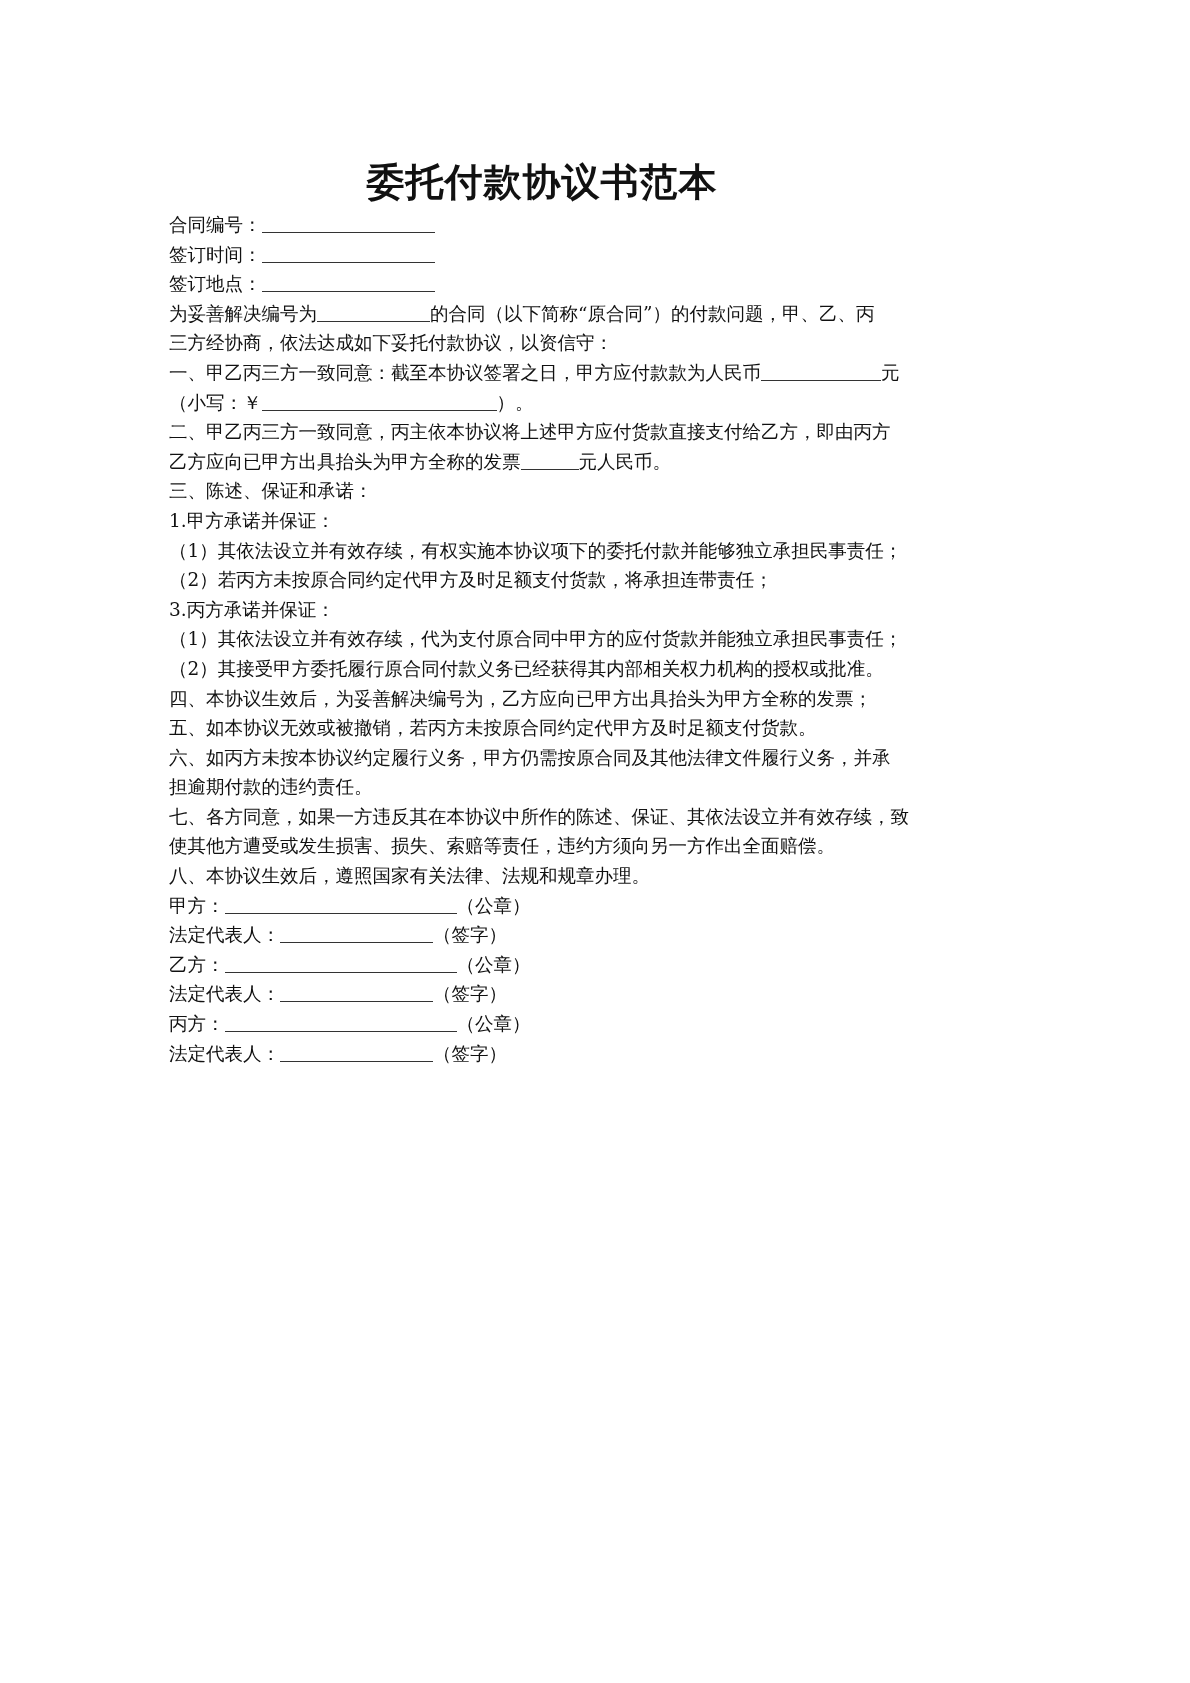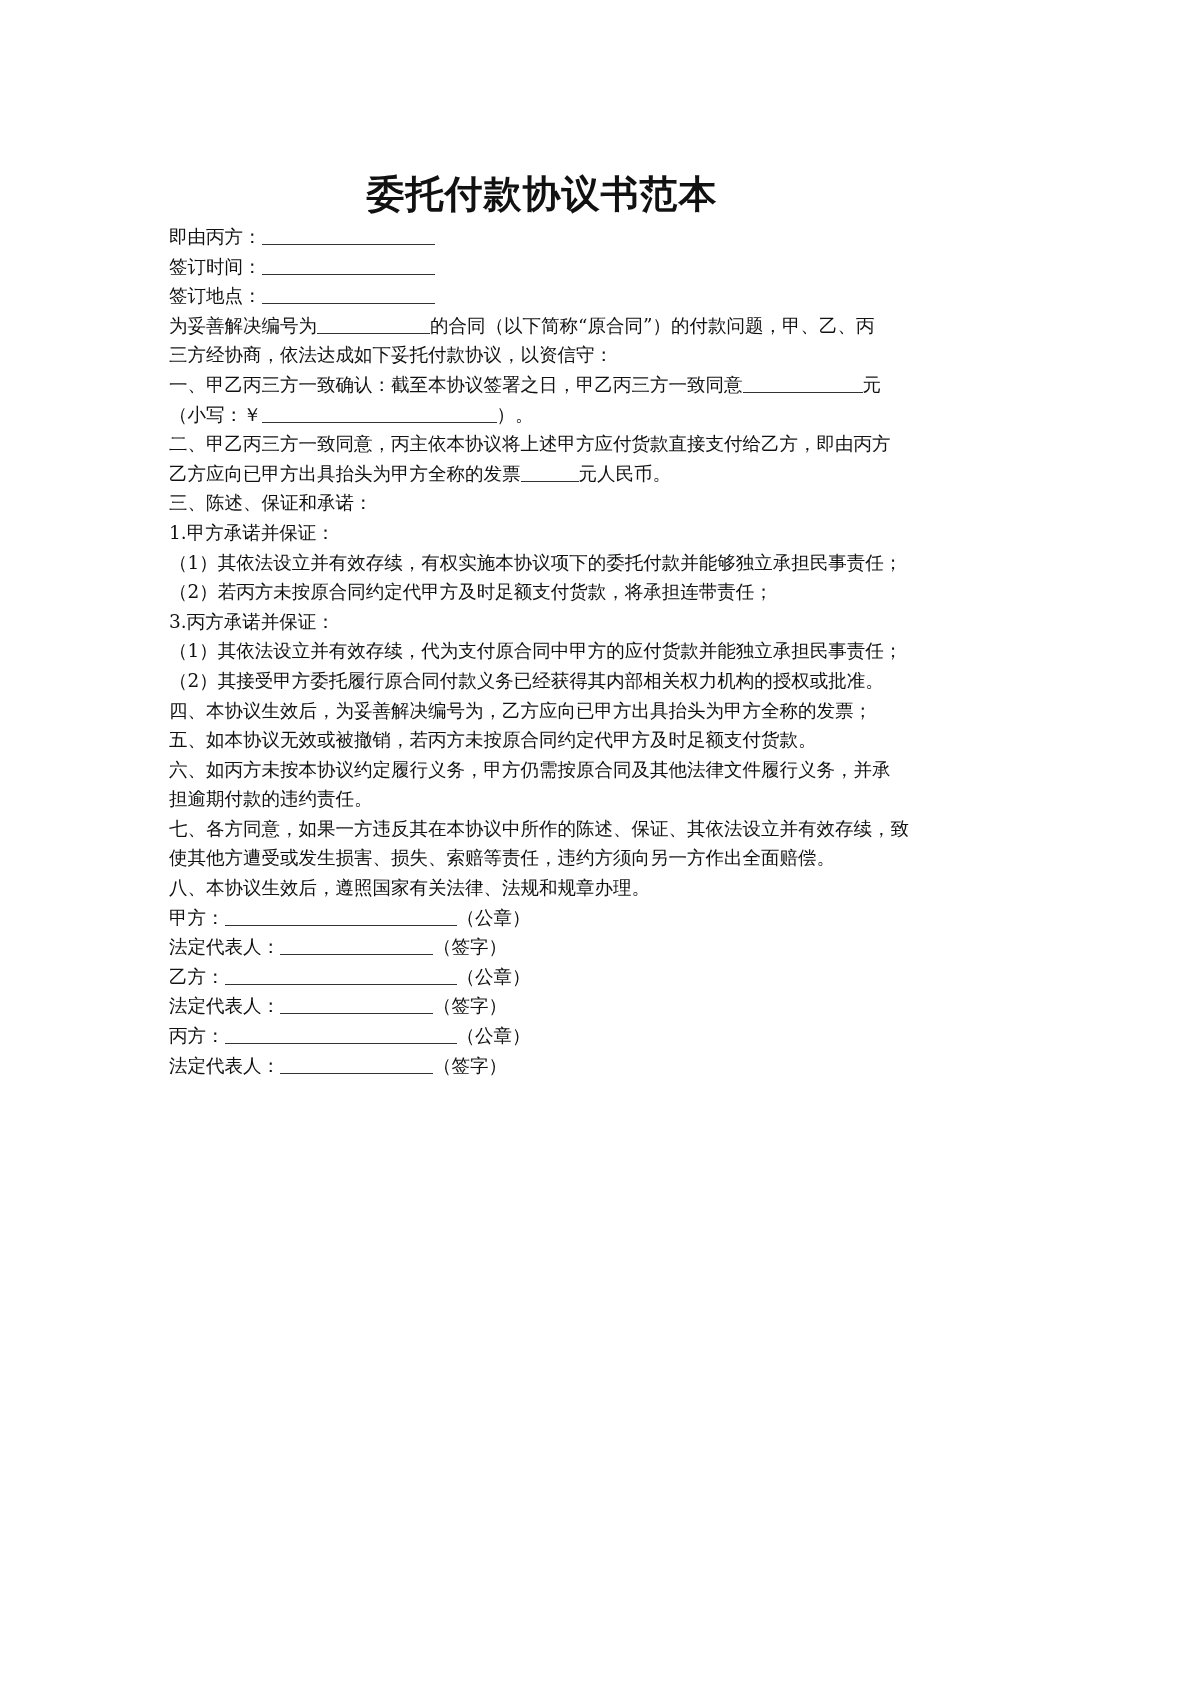--- a/index.html
+++ b/index.html
@@ -1,48 +1,48 @@
 <!DOCTYPE html>
 <html><head>
 <meta charset="utf-8">
 <style>
   html, body { margin: 0; padding: 0; background: #ffffff; }
   body { width: 1190px; height: 1683px; position: relative; overflow: hidden;
          font-family: "DejaVu Serif", "Liberation Serif", serif; color: #111; }
   .page { position: absolute; left: 169px; top: 150px; width: 774px; }
   .title { text-align: center; font-family: "DejaVu Sans", "Liberation Sans", sans-serif;
-           font-weight: bold; font-size: 38px; line-height: 56px; letter-spacing: 1px; margin: 16px 0 0 -28px; }
+           font-weight: bold; font-size: 38px; line-height: 56px; letter-spacing: 1px; margin: 4px 0 0 -28px; }
   .line { font-size: 18.5px; line-height: 29.6px; white-space: nowrap; height: 29.6px; }
   .blank { display: inline-block; border-bottom: 1px solid #333; height: 18px; vertical-align: -2px; }
   .w170 { width: 173px; } .w115 { width: 113px; } .w120 { width: 120px; }
   .w235 { width: 235px; } .w60 { width: 58px; } .w232 { width: 232px; } .w155 { width: 153px; }
 </style>
 </head>
 <body>
 
 <div class="page">
   <h1 class="title">委托付款协议书范本</h1>
 
   <div class="line">
-    <span>即由丙方：</span><span class="blank w170"></span>
+    <span>合同编号：</span><span class="blank w170"></span>
   </div>
   <div class="line">
     <span>签订时间：</span><span class="blank w170"></span>
   </div>
   <div class="line">
     <span>签订地点：</span><span class="blank w170"></span>
   </div>
 
   <div class="line">
     <span>为妥善解决编号为</span><span class="blank w115"></span><span>的合同（以下简称“原合同”）的付款问题，甲、乙、丙</span>
   </div>
   <div class="line">三方经协商，依法达成如下妥托付款协议，以资信守：</div>
 
   <div class="line">
-    <span>一、甲乙丙三方一致确认：截至本协议签署之日，甲乙丙三方一致同意</span><span class="blank w120"></span><span>元</span>
+    <span>一、甲乙丙三方一致同意：截至本协议签署之日，甲方应付款款为人民币</span><span class="blank w120"></span><span>元</span>
   </div>
   <div class="line">
     <span>（小写：￥</span><span class="blank w235"></span><span>）。</span>
   </div>
 
   <div class="line">二、甲乙丙三方一致同意，丙主依本协议将上述甲方应付货款直接支付给乙方，即由丙方</div>
   <div class="line">
     <span>乙方应向已甲方出具抬头为甲方全称的发票</span><span class="blank w60"></span><span>元人民币。</span>
   </div>
 

